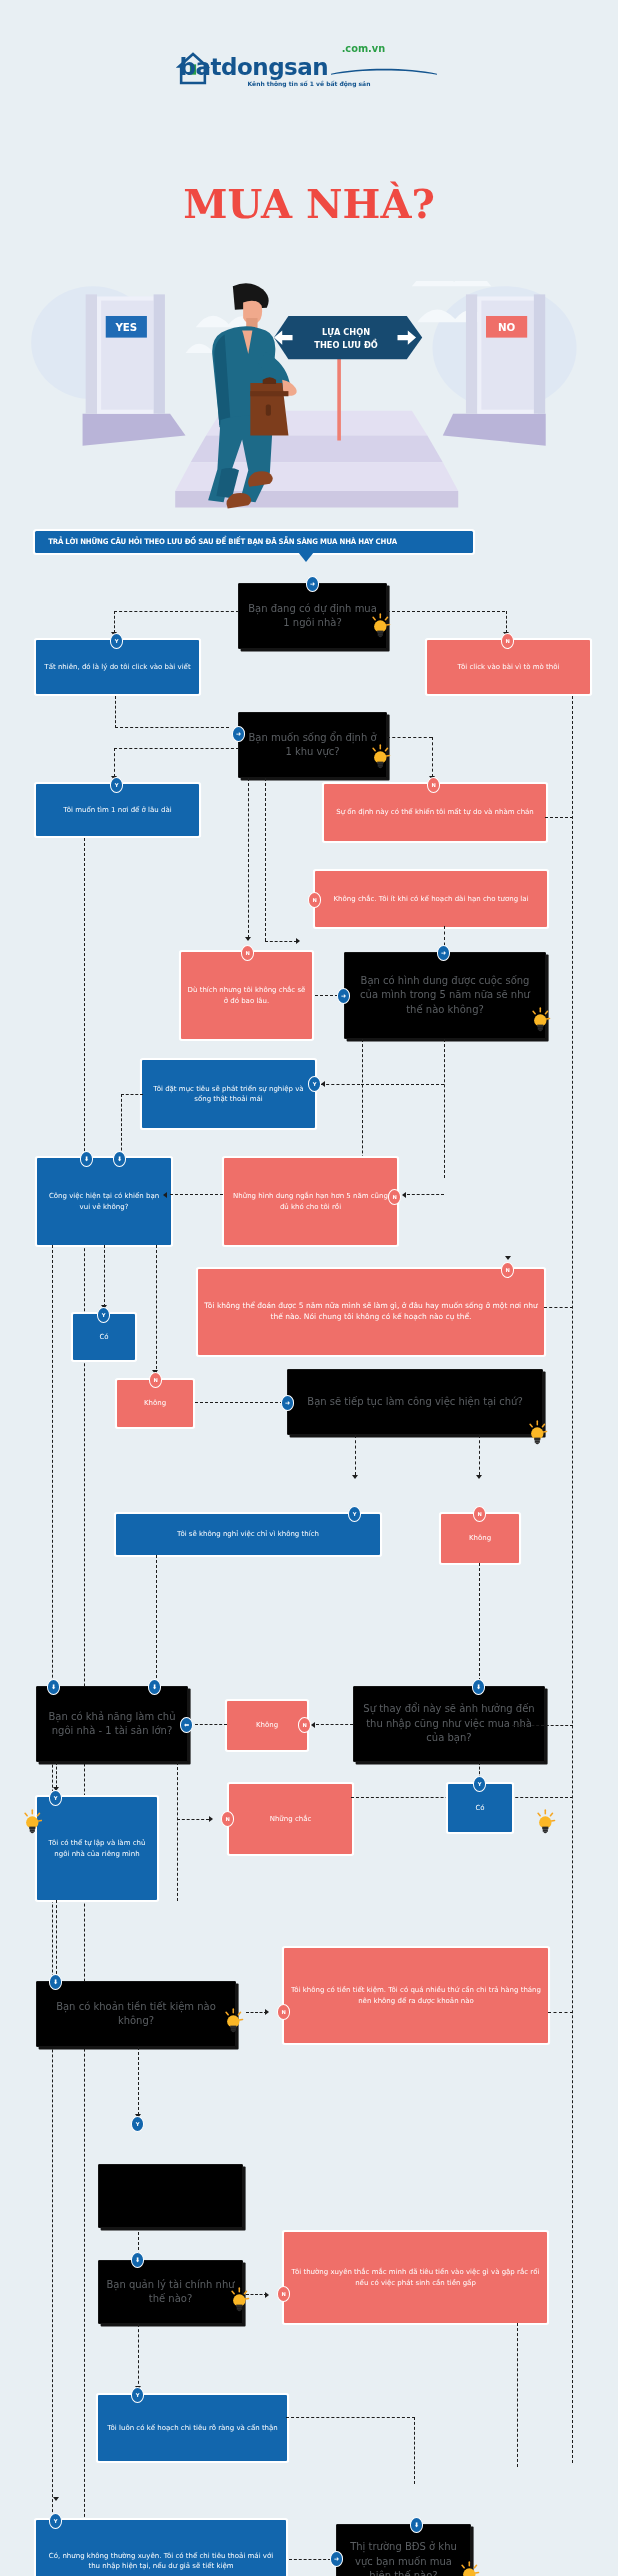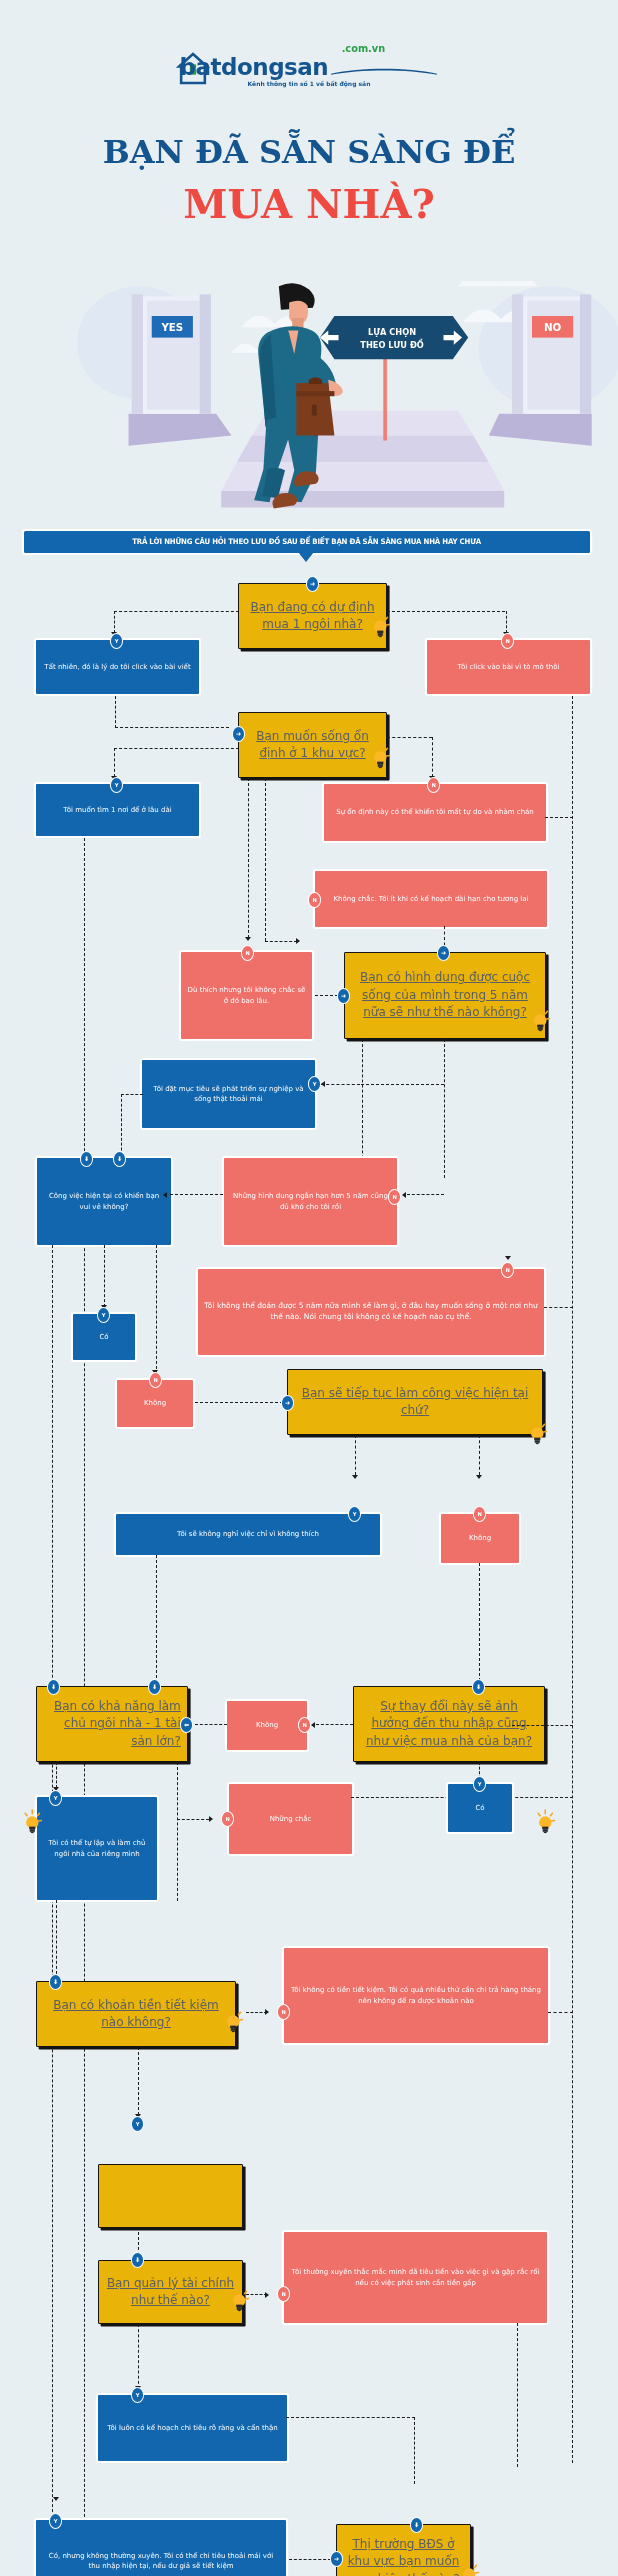--- a/index.html
+++ b/index.html
@@ -36,50 +36,49 @@
     font-family:"DejaVu Serif", serif; font-weight:700;
     font-size:32px; color:#14558f; letter-spacing:0px;
   }
   .title-2 {
     position:absolute; left:0; top:180px; width:618px; text-align:center;
     font-family:"DejaVu Serif", serif; font-weight:700;
     font-size:40px; color:#ef4a42; letter-spacing:0px;
   }
 
   
-  .hero { position:absolute; left:0; top:281px; width:618px; height:247px; overflow:hidden;padding-left:46px; }
+  .hero { position:absolute; left:0; top:281px; width:618px; height:247px; overflow:hidden; }
 
   
   .banner {
-    position:absolute; left:24px; top:531px; width:566px; height:21.6px;
+    position:absolute; left:35px; top:531px; width:438px; height:21.6px;
     background:#1266ad; border-radius:1.5px;
-    display:flex; align-items:center; justify-content:center;
+    display:flex; align-items:center; justify-content:flex-start;
     box-shadow: 0 0 0 2.1px #fff;
   }
   .banner span {
     color:#fff; font-size:7.5px; font-weight:700;
     font-family:"DejaVu Sans", sans-serif; letter-spacing:-0.2px;
     transform: scaleX(0.93);
   }
   .banner-tail {
     position:absolute; left:298px; top:552px;
     width:0;height:0;border-left:8.2px solid transparent;border-right:8.2px solid transparent;
     border-top:10.3px solid #1266ad;
   }
 
   
   .node { position:absolute; border-radius:1px; display:flex; align-items:center;
           justify-content:center; text-align:center; padding:4.1px 6.2px; line-height:1.45; }
   .node span { display:block; }
 
   .q {           
-    background:#eab308; border:1.5px solid #141414; color:#5b5f63;
-    font-size:12px; box-shadow: 2.6px 2.6px 0 0 #141414;
+    background:#000000; border:1.5px solid #141414; color:#5b5f63;
+    font-size:10px; box-shadow: 2.6px 2.6px 0 0 #141414;
     font-family:"DejaVu Sans", sans-serif;
-    text-decoration:underline;
   }
   .ans-y {       
     background:#1266ad; color:#fff; font-size:7px;
     box-shadow: 0 0 0 2.1px #fff; font-family:"DejaVu Sans", sans-serif;
   }
   .ans-n {       
     background:#ef6f69; color:#fff; font-size:7px;
     box-shadow: 0 0 0 2.1px #fff; font-family:"DejaVu Sans", sans-serif;
   }
 
@@ -120,21 +119,20 @@
       </svg>
       <span class="logo-word">batdongsan</span>
       <span class="logo-dotcom">.com.vn</span>
     </div>
     <svg class="logo-swoosh" viewBox="0 0 210 13">
       <path d="M2 11 C60 -2 150 -2 208 11 L208 13 C150 2 60 2 2 13 Z" fill="#14558f"></path>
     </svg>
     <div class="logo-tag">Kênh thông tin số 1 về bất động sản</div>
   </div>
 
-  <div class="title-1">BẠN ĐÃ SẴN SÀNG ĐỂ</div>
   <div class="title-2">MUA NHÀ?</div>
 
   <div class="hero">
     <svg viewBox="0 0 1200 480" width="618" height="247">
 
       <ellipse cx="180" cy="120" rx="120" ry="110" fill="#dfe8f3"></ellipse>
       <ellipse cx="980" cy="130" rx="140" ry="120" fill="#dfe8f3"></ellipse>
       <path d="M380 90 q30 -42 64 -6 q28 -34 56 6 z" fill="#f4f8fb"></path>
       <path d="M800 10 q40 -52 82 -8 q36 -42 72 8 z" fill="#f4f8fb"></path>
       <path d="M360 140 q24 -34 52 -4 q22 -26 44 4 z" fill="#f4f8fb"></path>
@@ -392,21 +390,21 @@
   <div class="badge y" style="left:348px;top:1506px;">Y</div>
 
   <div class="node ans-n" style="left:441px;top:1514px;width:78px;height:49px;">
     <span>Không</span>
   </div>
   <div class="badge n" style="left:473px;top:1506px;">N</div>
 
   <div class="vline" style="left:156px;top:1555px;height:123px;"></div>
   <div class="vline" style="left:479px;top:1563px;height:118px;"></div>
 
-  <div class="node q" style="left:36px;top:1686px;width:152px;height:76px;text-align:right;">
+  <div class="node q" style="left:36px;top:1686px;width:152px;height:76px;">
     <span>Bạn có khả năng làm chủ ngôi nhà - 1 tài sản lớn?</span>
   </div>
   <div class="badge arw" style="left:47px;top:1679px;">⬇</div>
   <div class="badge arw" style="left:148px;top:1679px;">⬇</div>
   <svg class="bulb" style="left:21.6px;top:1809px;" viewBox="0 0 40 52">
     <g stroke="#f5a623" stroke-width="3" stroke-linecap="round">
       <line x1="20" y1="2" x2="20" y2="9"></line>
         <line x1="34" y1="8" x2="30" y2="13"></line>
       <line x1="38" y1="22" x2="32" y2="23"></line>
         <line x1="6" y1="8" x2="10" y2="13"></line>

